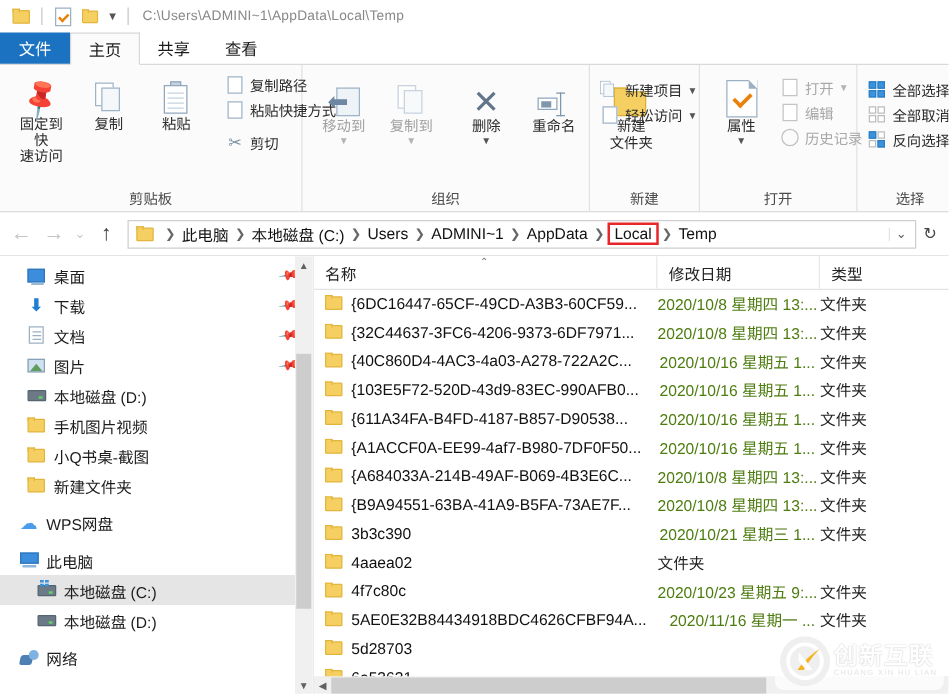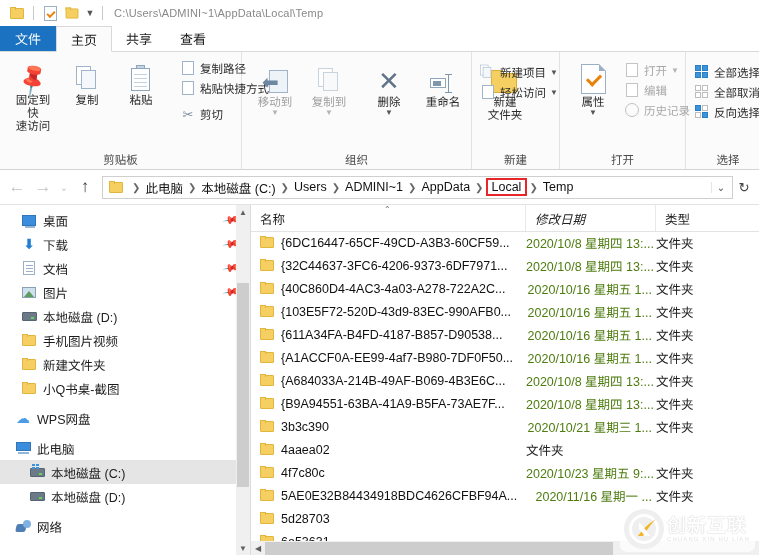--- a/index.html
+++ b/index.html
@@ -148,21 +148,21 @@
   .sb-v .arrow.bot{position:absolute;bottom:0;left:0;right:0;}
   .sb-v .thumb{position:absolute;left:1px;right:1px;top:78px;height:204px;background:#cdcdcd;}
 
   .splitter{width:1px;background:#dcdcdc;flex:none;}
 
   
   .files{flex:1;position:relative;background:#fff;overflow:hidden;min-width:0;}
   .hdr{height:26px;display:flex;align-items:stretch;border-bottom:1px solid #e3e3e3;background:#fff;position:relative;}
   .hdr-cell{display:flex;align-items:center;font-size:12.5px;color:#222;padding-left:9px;border-right:1px solid #e8e8e8;box-sizing:border-box;position:relative;cursor:default;}
   .hdr-cell.name{width:275px;flex:none;}
-  .hdr-cell.date{width:130px;flex:none;font-style:italic;}
+  .hdr-cell.date{width:130px;flex:none;}
   .hdr-cell.type{flex:1;border-right:none;}
   .sortmark{position:absolute;top:1px;left:50%;margin-left:-4px;font-size:8px;color:#6e6e6e;line-height:8px;}
 
   .rows{position:absolute;top:26px;left:0;right:0;bottom:0;overflow:hidden;}
   .row{height:23px;display:flex;align-items:center;font-size:12.5px;color:#111;cursor:default;}
   .cell-name{width:275px;flex:none;display:flex;align-items:center;padding-left:9px;box-sizing:border-box;overflow:hidden;white-space:nowrap;}
   .cell-name .fi{margin-right:6px;flex:none;}
   .cell-date{width:130px;flex:none;color:#4d7c0f;white-space:nowrap;overflow:hidden;padding-right:4px;box-sizing:border-box;text-align:right;}
   .cell-type{flex:1;color:#222;white-space:nowrap;overflow:hidden;}
 
@@ -489,27 +489,27 @@
         <div class="nav-item">
           <span class="ni-ico">
               <span class="folder-ico"></span>
             </span>
           <span>手机图片视频</span>
         </div>
         <div class="nav-item">
           <span class="ni-ico">
               <span class="folder-ico"></span>
             </span>
+          <span>小Q书桌-截图</span>
+        </div>
+        <div class="nav-item">
+          <span class="ni-ico">
+              <span class="folder-ico"></span>
+            </span>
           <span>新建文件夹</span>
-        </div>
-        <div class="nav-item">
-          <span class="ni-ico">
-              <span class="folder-ico"></span>
-            </span>
-          <span>小Q书桌-截图</span>
         </div>
 
         <div class="nav-gap"></div>
         <div class="nav-item root">
           <span class="ni-ico">
               <span class="ni-cloud">☁</span>
             </span>
           <span>WPS网盘</span>
         </div>
 

